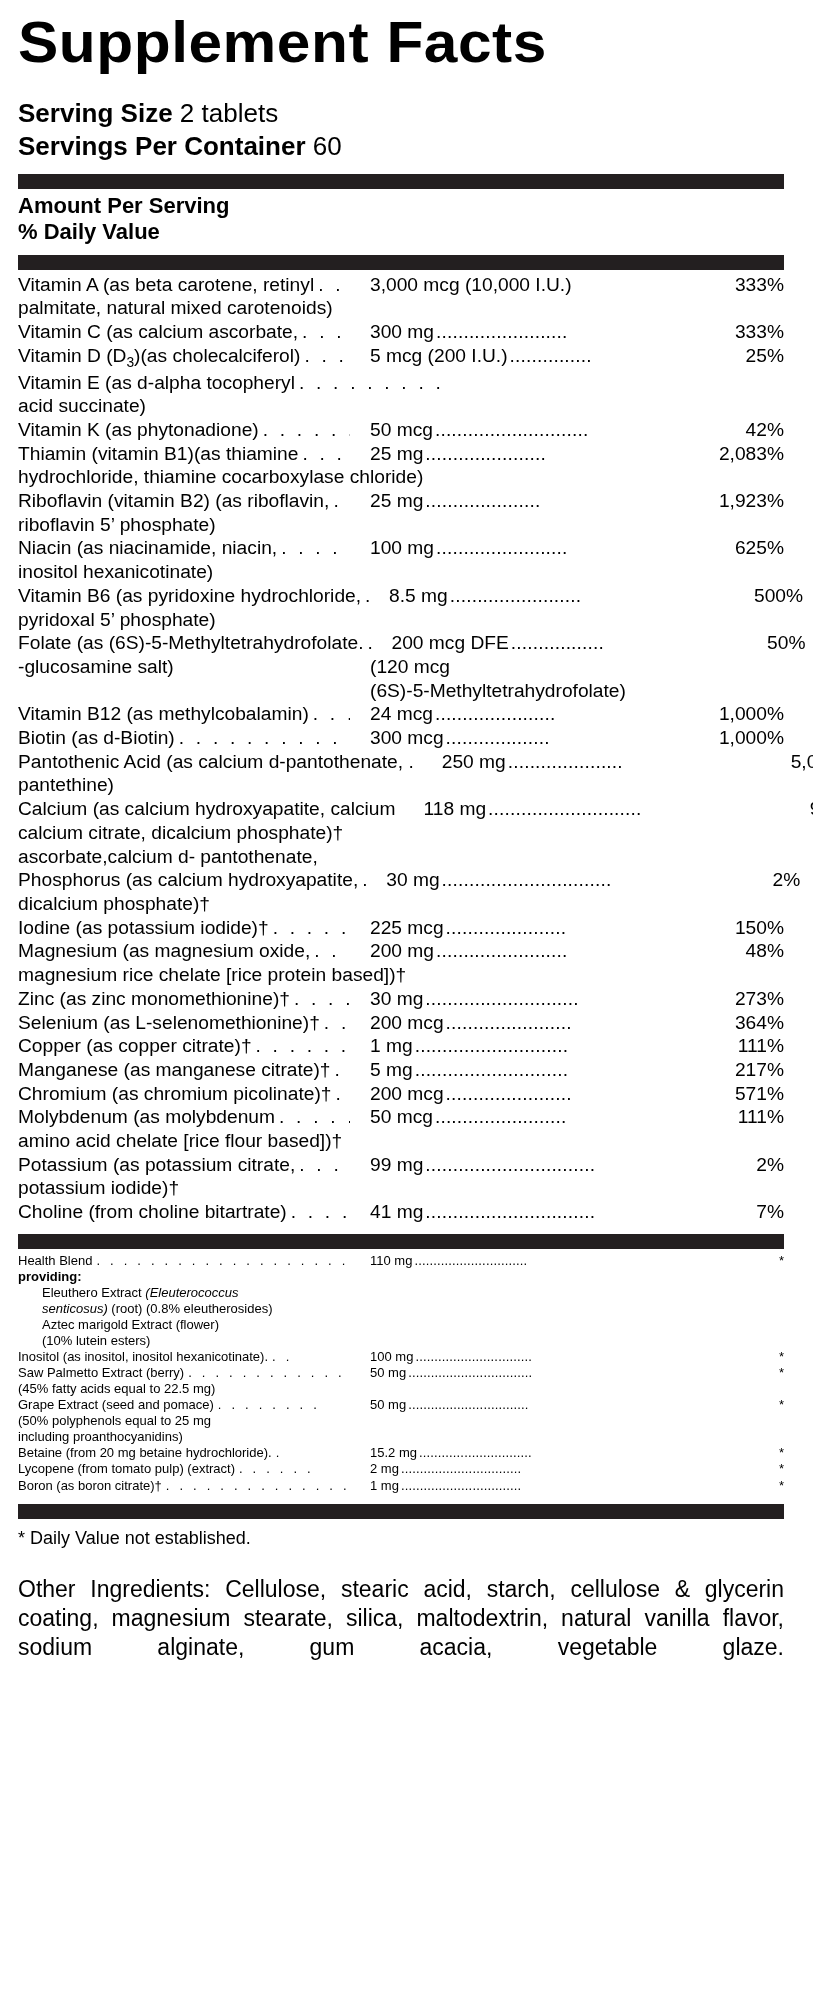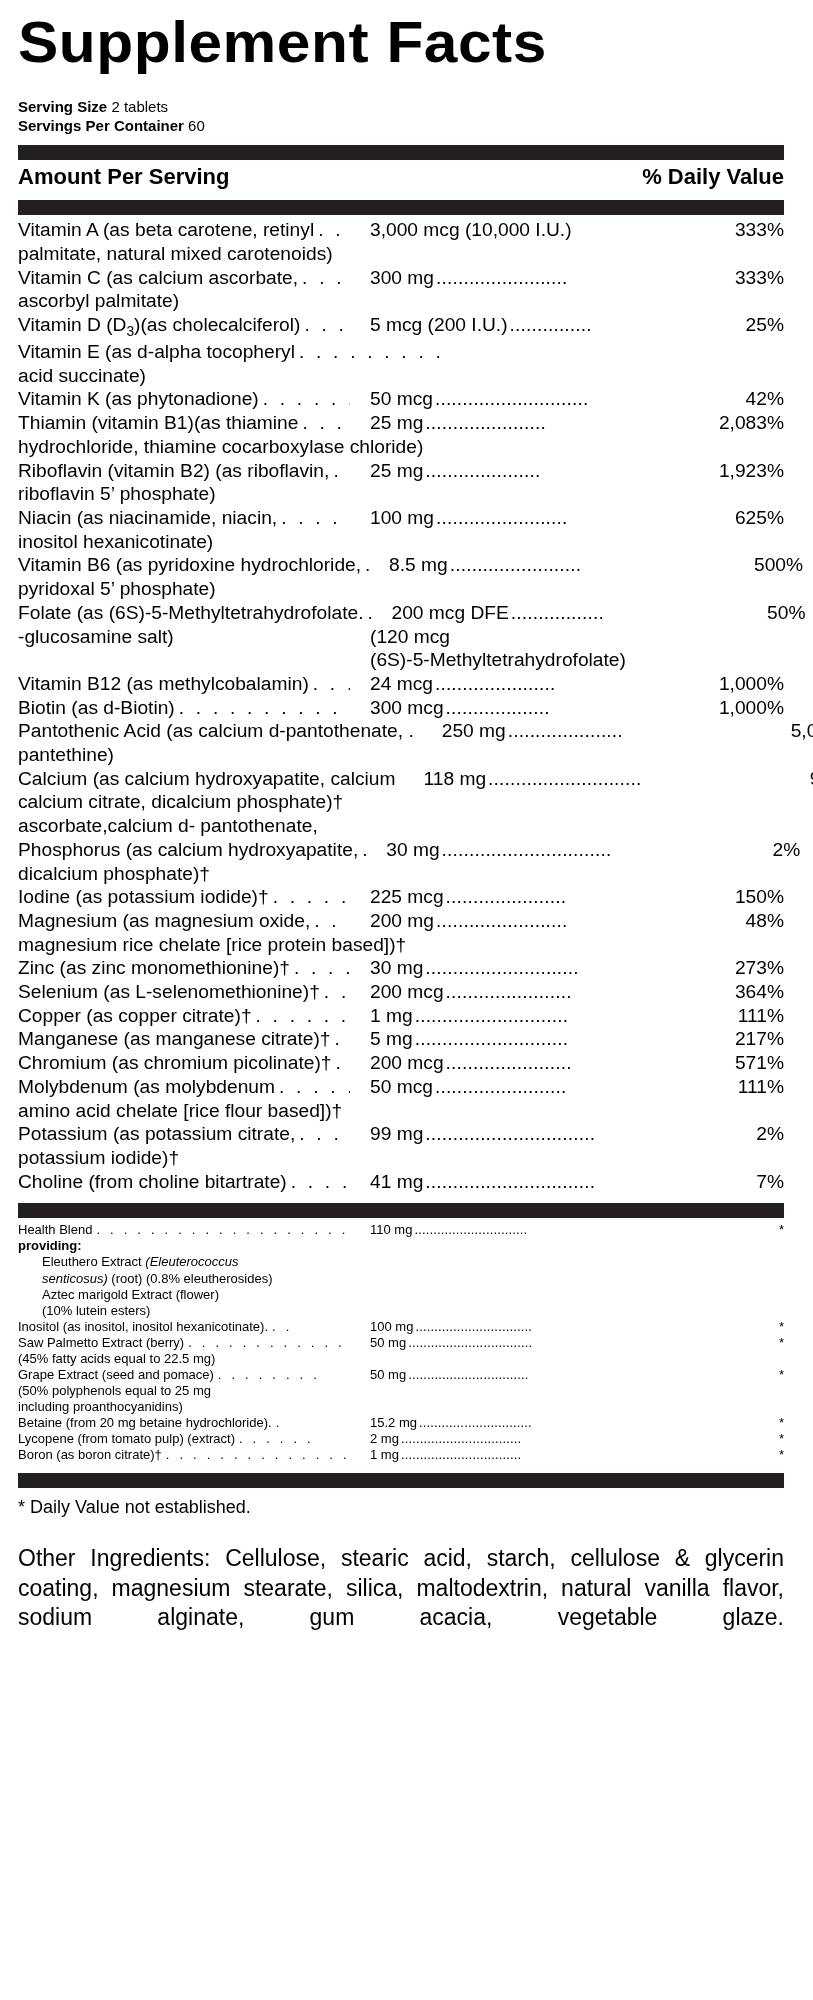--- a/index.html
+++ b/index.html
@@ -29,21 +29,21 @@
     padding-top: 14px;
     padding-bottom: 4px;
     white-space: nowrap;
     transform: scaleX(1.06);
     transform-origin: left center;
   }
 
   
   .serving-block {
     margin-top: 22px;
-    font-size: 15px;
+    font-size: 26px;
     line-height: 1.28;
   }
   .serving-line { white-space: nowrap; }
   .serving-line b { font-weight: bold; }
   .serving-line span.val { font-weight: normal; }
 
   
   .rule-thick {
     height: 15px;
     background: #231f20;
@@ -52,20 +52,21 @@
   .rule-thick.tight { margin-top: 6px; }
 
   
   .hdr-row {
     display: flex;
     justify-content: space-between;
     align-items: baseline;
     font-size: 22px;
     font-weight: bold;
     padding: 4px 0 4px 0;
+    flex-direction: column;
   }
 
   
   .rows {
     font-size: 19.2px;
     line-height: 1.235;
     padding-top: 3px;
   }
   .nrow {
     position: relative;
@@ -172,25 +173,20 @@
       <div class="nrow">
         <div class="rowflex">
           <span class="seg-name">Vitamin C (as calcium ascorbate,</span>
           <span class="seg-lead">. . . . . . . . .</span>
           <span class="seg-amtwrap">
             <span class="seg-amt">300 mg</span>
             <span class="seg-dotlead">........................</span>
             <span class="seg-dv">333%</span>
           </span>
         </div>
-        <div class="rowflex">
-          <span class="seg-name">ascorbyl palmitate)</span>
-          <span class="seg-lead"></span>
-          <span class="seg-amtwrap"></span>
-        </div>
       </div>
       <div class="nrow">
         <div class="rowflex">
           <span class="seg-name">Vitamin D (D<sub>3</sub>)(as cholecalciferol)</span>
           <span class="seg-lead">. . . . . . . . .</span>
           <span class="seg-amtwrap">
             <span class="seg-amt">5 mcg (200 I.U.)</span>
             <span class="seg-dotlead">...............</span>
             <span class="seg-dv">25%</span>
           </span>

